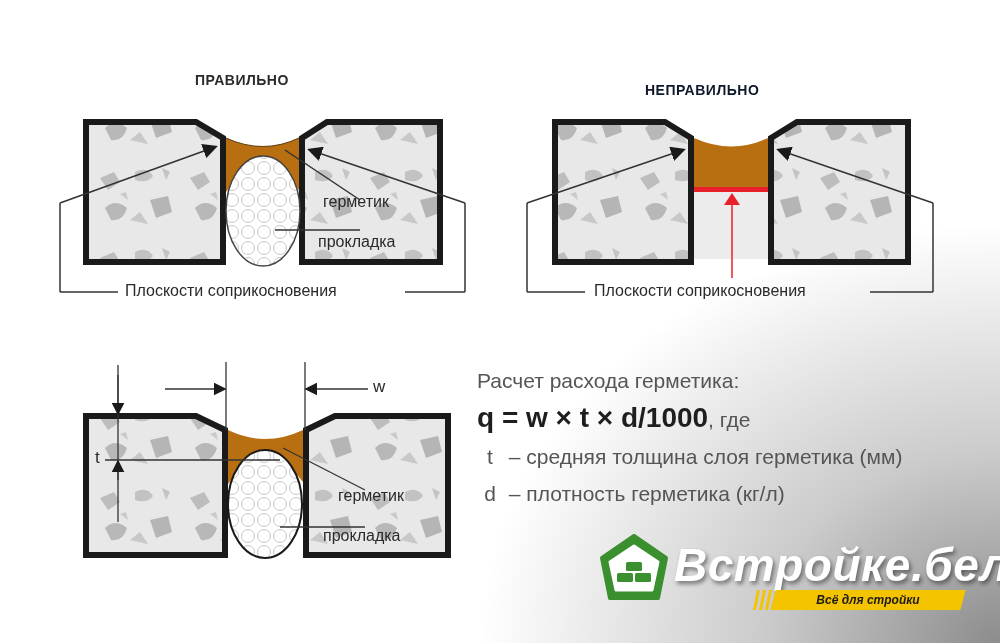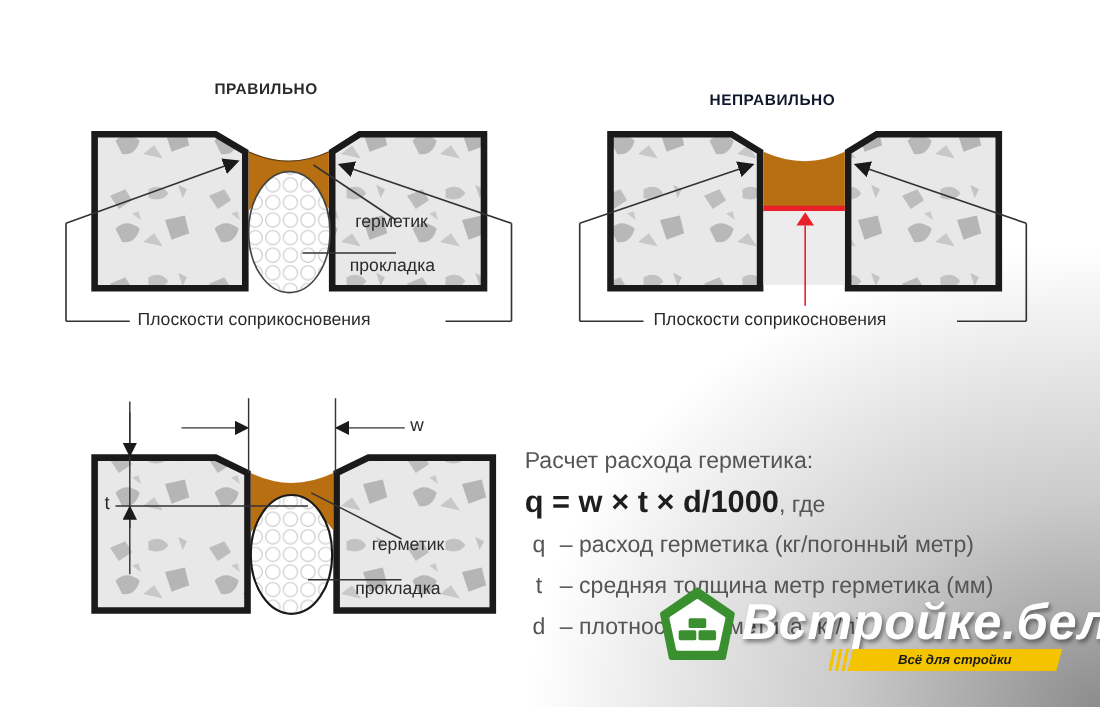--- a/index.html
+++ b/index.html
@@ -11,21 +11,21 @@
     .bg-shade {
       position:absolute; left:0; top:0; width:1000px; height:643px;
       background: radial-gradient(ellipse 520px 420px at 1000px 643px, rgba(120,120,120,0.85) 0%, rgba(160,160,160,0.55) 45%, rgba(255,255,255,0) 100%);
       pointer-events:none;
     }
     svg.diagram { position:absolute; left:0; top:0; }
     .title { position:absolute; font-weight:bold; font-size:14px; letter-spacing:0.5px; }
     .title.ok { left:195px; top:72px; color:#2a2a2a; }
     .title.bad { left:645px; top:82px; color:#0f172a; }
     .lbl { position:absolute; font-weight:normal; font-size:16px; color:#2a2a2a; }
-    .formula { position:absolute; left:477px; top:362px; color:#555; font-size:21px; line-height:37px;margin-top:38px; }
+    .formula { position:absolute; left:477px; top:362px; color:#555; font-size:21px; line-height:37px; }
     .formula .row { white-space:nowrap; }
     .formula b { color:#1e1e1e; font-size:28px; }
     .formula .sym { display:inline-block; width:26px; text-align:center; }
     .logo { position:absolute; left:598px; top:530px; width:380px; height:100px; }
     .logo-house {
       position:absolute; left:0; top:2px; width:72px; height:72px;
     }
     .logo-name {
       position:absolute; left:76px; top:8px; font-size:46px; font-weight:bold; font-style:italic;
       color:#ffffff; text-shadow:2px 3px 4px rgba(0,0,0,0.45); letter-spacing:0.5px;
@@ -127,22 +127,21 @@
 <div class="lbl" style="left:594px;top:282px;">Плоскости соприкосновения</div>
 
 <div class="lbl" style="left:373px;top:377px;font-size:17px;">w</div>
 <div class="lbl" style="left:95px;top:448px;font-size:17px;">t</div>
 <div class="lbl" style="left:338px;top:487px;">герметик</div>
 <div class="lbl" style="left:323px;top:527px;">прокладка</div>
 
 <div class="formula">
   <div class="row">Расчет расхода герметика:</div>
   <div class="row"><b>q = w × t × d/1000</b><span>, где</span></div>
-  <div class="row"><span class="sym">q</span> <span>– расход герметика (кг/погонный метр)</span></div>
-  <div class="row"><span class="sym">t</span> <span>– средняя толщина метр герметика (мм)</span></div>
+  <div class="row"><span class="sym">t</span> <span>– средняя толщина слоя герметика (мм)</span></div>
   <div class="row"><span class="sym">d</span> <span>– плотность герметика (кг/л)</span></div>
 </div>
 
 <div class="logo">
   <svg class="logo-house" viewBox="0 0 72 72">
     <path d="M36 4 L68 26 L60 66 L12 66 L4 26 Z" fill="#3a8f2e" stroke="#3a8f2e" stroke-width="4" stroke-linejoin="round"></path>
     <path d="M36 14 L60 30 L54 58 L18 58 L12 30 Z" fill="#ffffff" stroke="#ffffff" stroke-width="3" stroke-linejoin="round"></path>
     <rect x="28" y="30" width="16" height="9" rx="1.5" fill="#3a8f2e"></rect>
     <rect x="19" y="41" width="16" height="9" rx="1.5" fill="#3a8f2e"></rect>
     <rect x="37" y="41" width="16" height="9" rx="1.5" fill="#3a8f2e"></rect>

